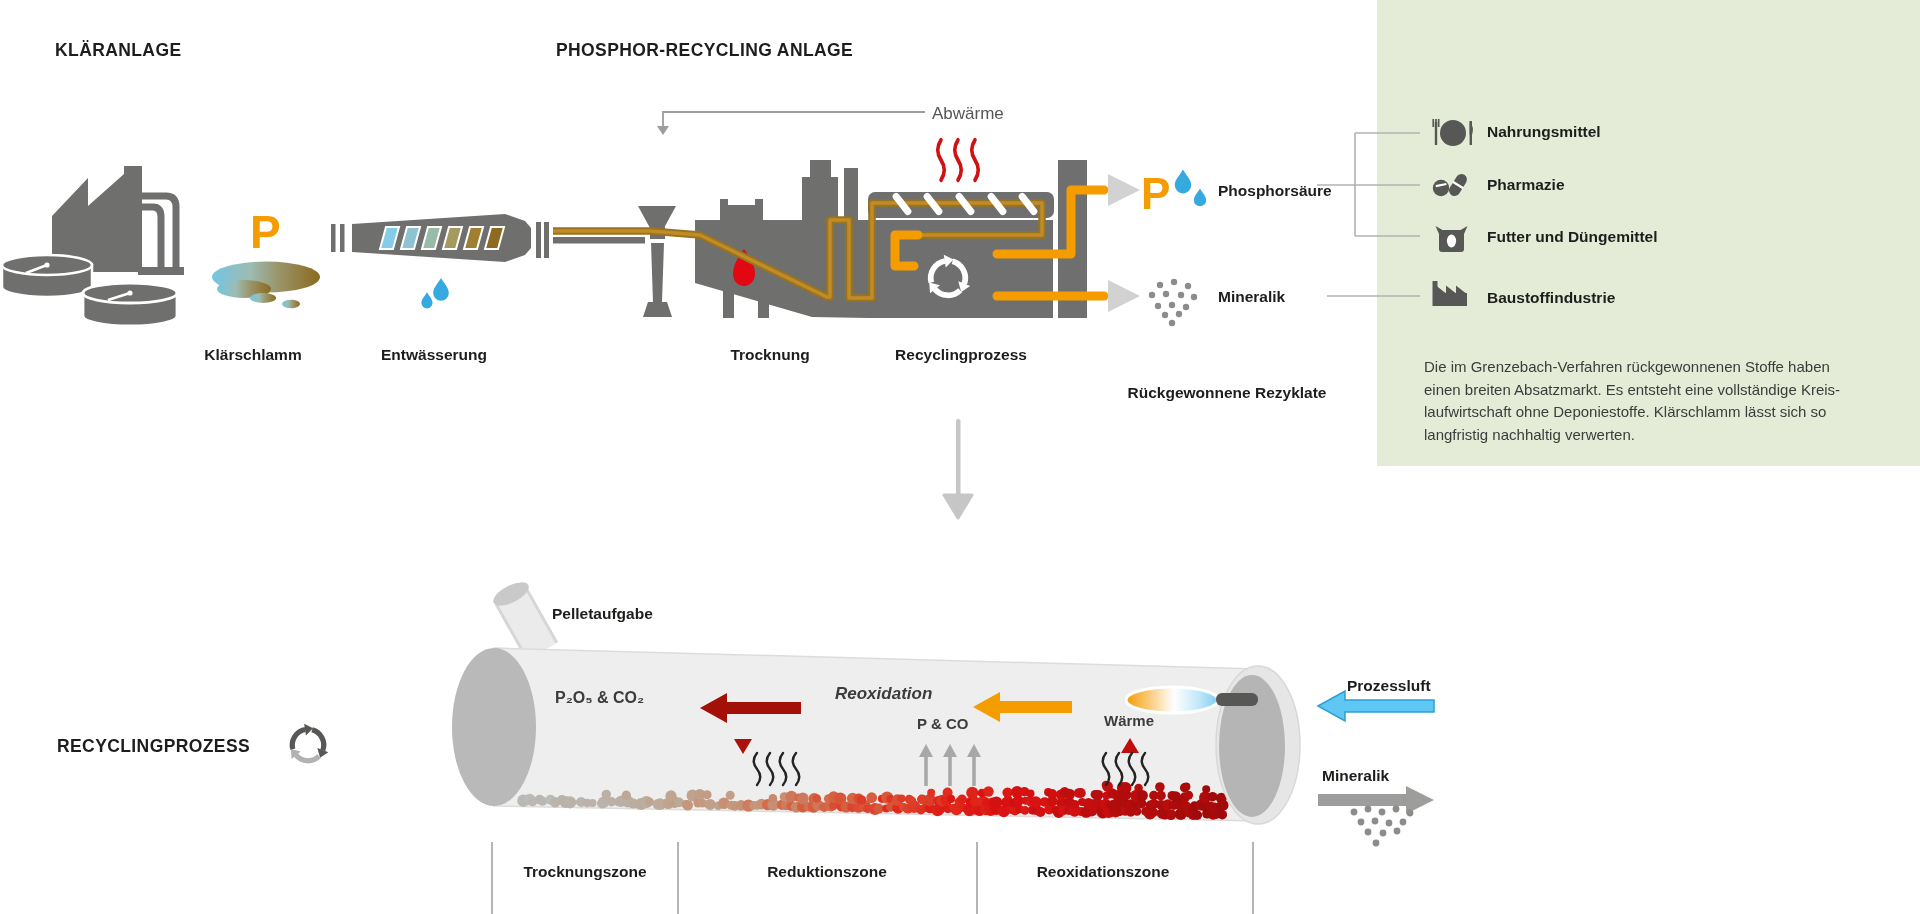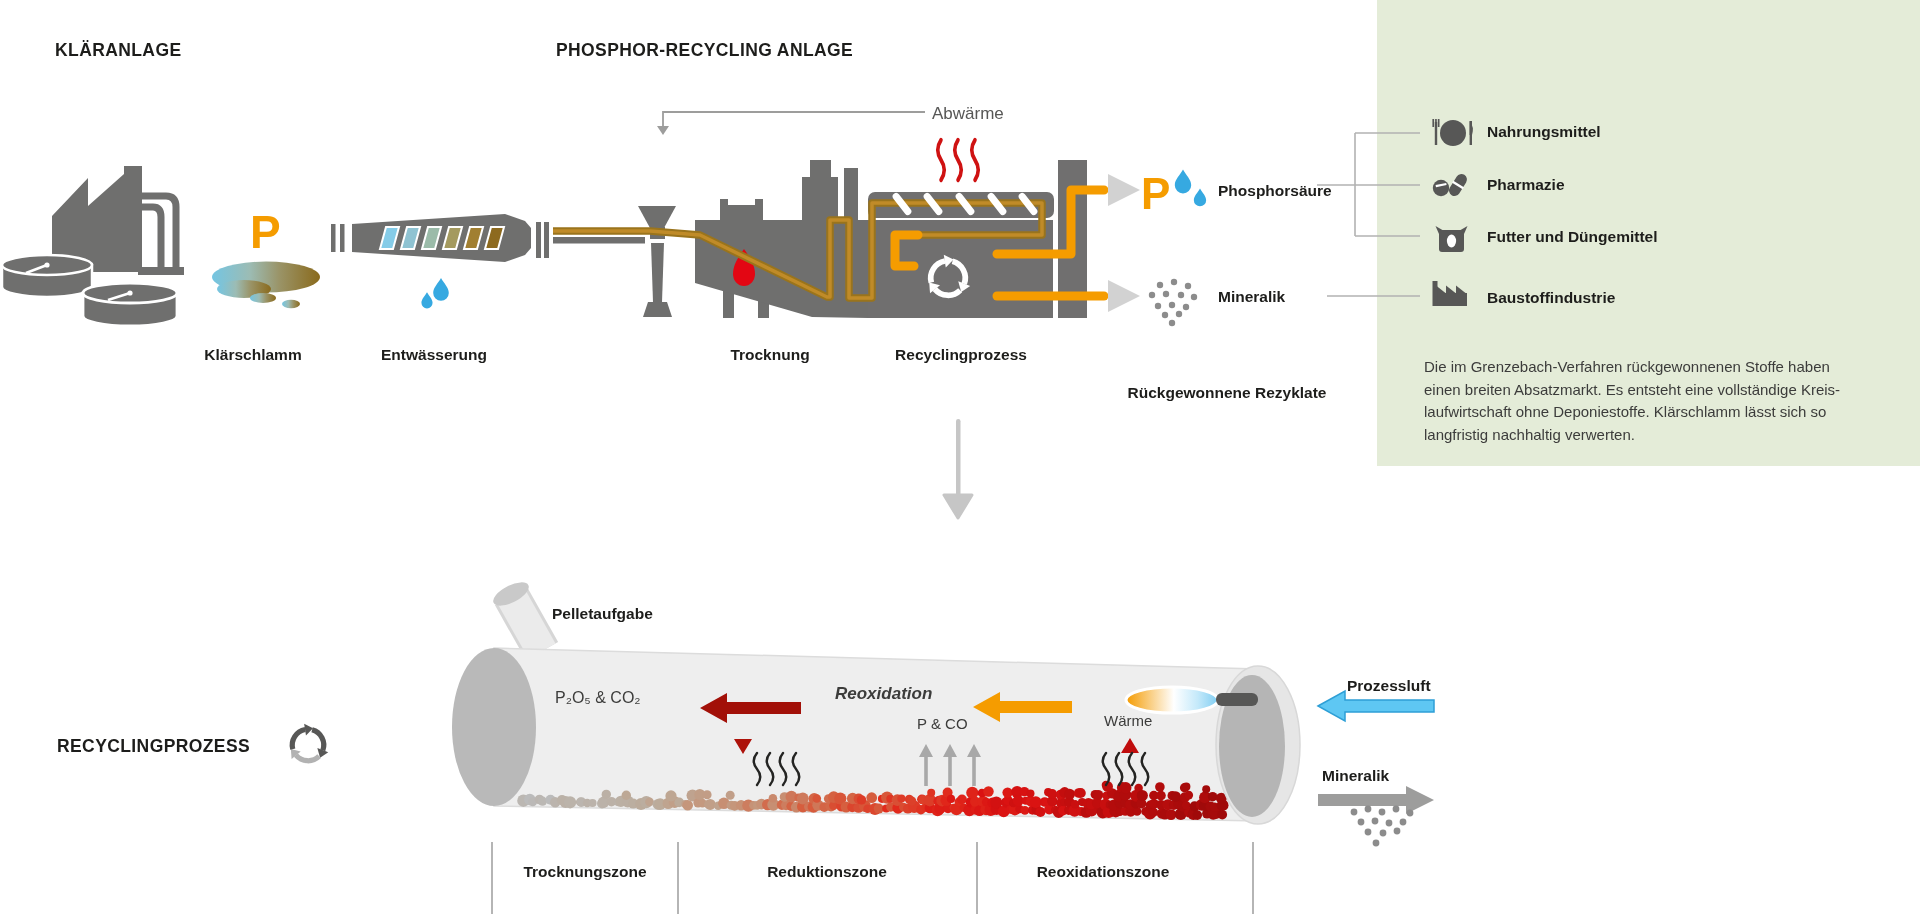--- a/index.html
+++ b/index.html
@@ -2,21 +2,21 @@
 <html><head>
 <meta charset="utf-8">
 <style>
   html,body{margin:0;padding:0;background:#ffffff;}
   .canvas{position:relative;width:1920px;height:914px;background:#ffffff;overflow:hidden;
           font-family:"Liberation Sans","DejaVu Sans",sans-serif;color:#1d1d1b;}
   .abs{position:absolute;}
   .h1{font-size:17.5px;font-weight:700;letter-spacing:.4px;color:#1d1d1b;white-space:nowrap;}
   .pre{white-space:pre-line;}
   .cap{font-size:15.5px;font-weight:700;color:#1d1d1b;white-space:nowrap;}
-  .lbl{font-size:15px;font-weight:400;color:#3c3c3b;white-space:nowrap;}
+  .lbl{font-size:15px;font-weight:700;color:#3c3c3b;white-space:nowrap;}
   .lbl-gray{font-size:17px;font-weight:400;color:#575756;white-space:nowrap;}
   .ctr{transform:translateX(-50%);}
   .psym{font-weight:700;color:#f59c00;line-height:1;}
   .green-panel{background:#e4ecd8;}
   .desc{font-size:15px;line-height:1.5;color:#3c3c3b;font-weight:400;}
   .item-label{font-size:15.5px;font-weight:700;color:#1d1d1b;white-space:nowrap;}
   .reox{font-size:17px;font-weight:700;color:#3c3c3b;white-space:nowrap;font-style:italic;}
   svg{display:block;}
 </style>
 </head>

